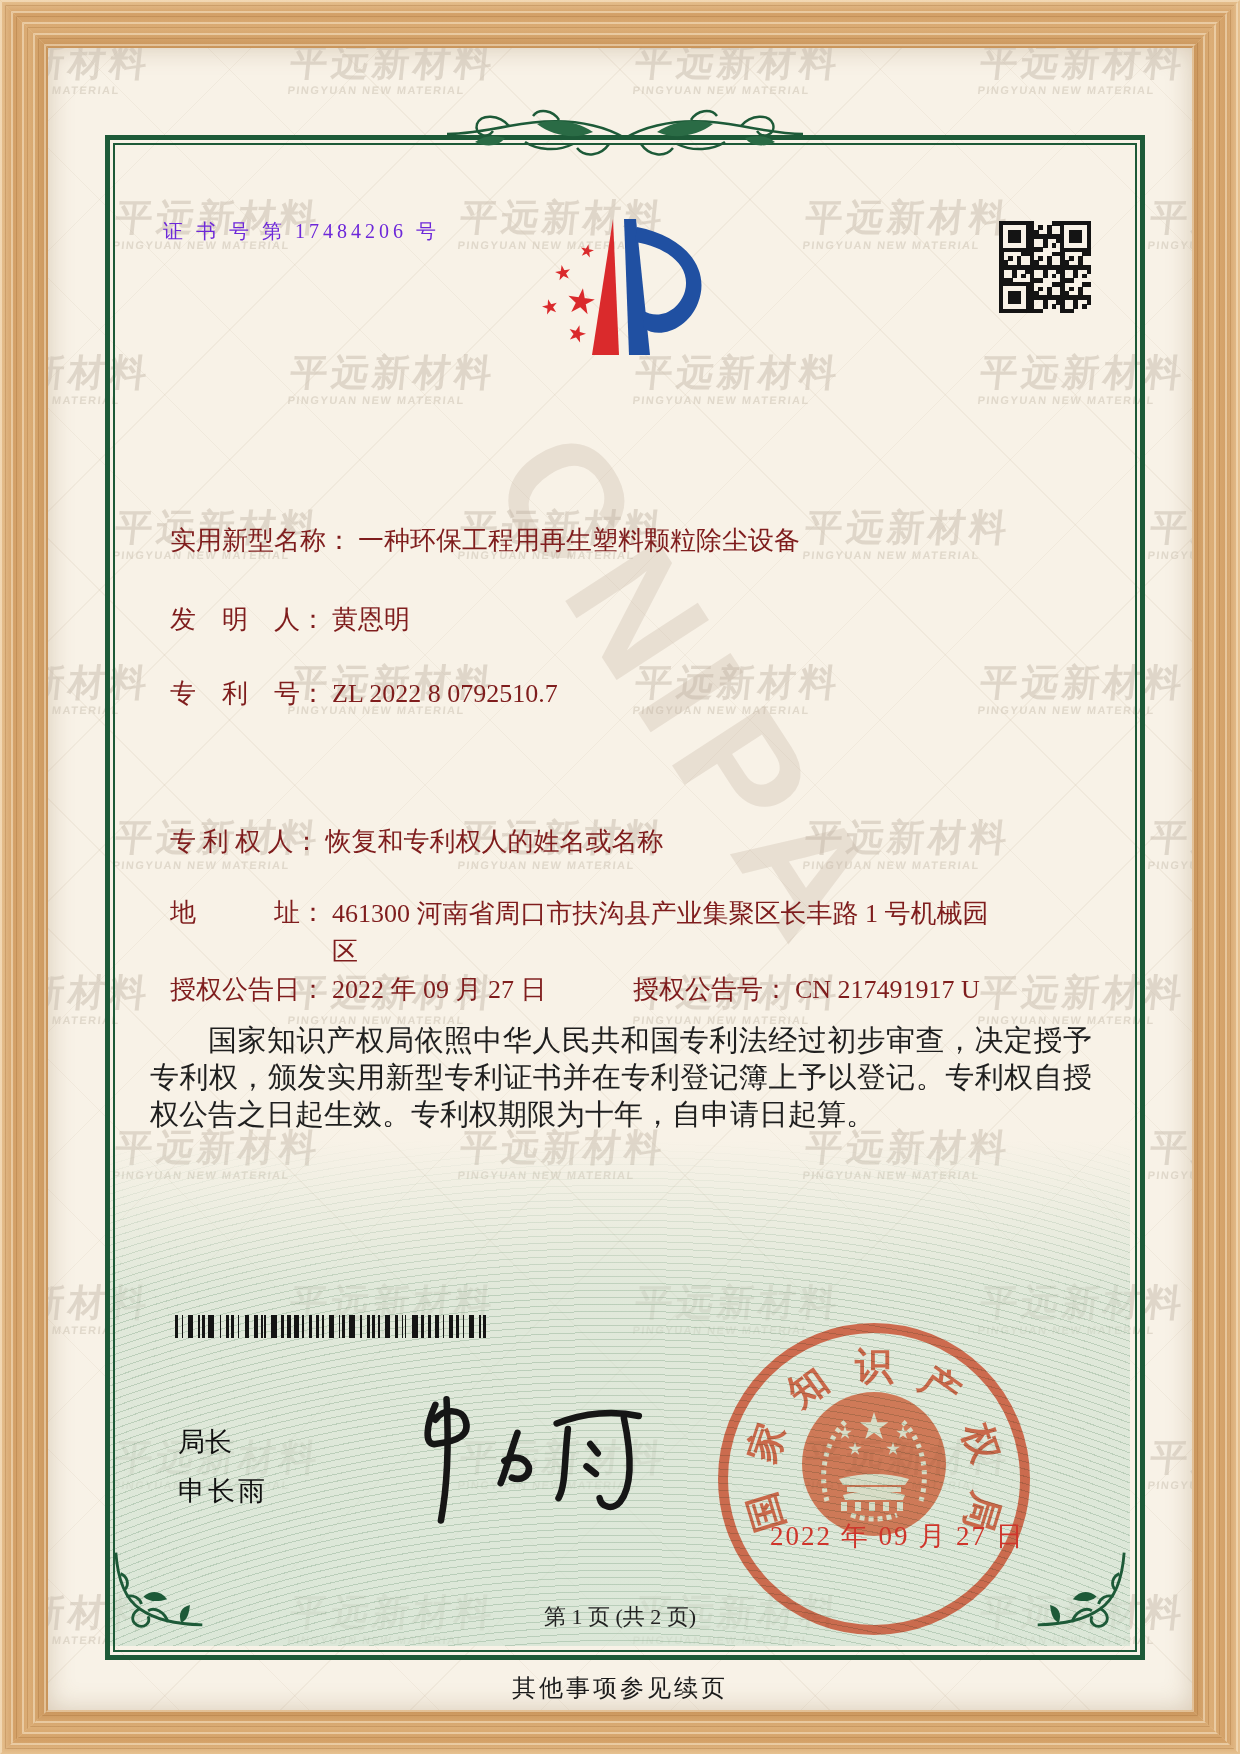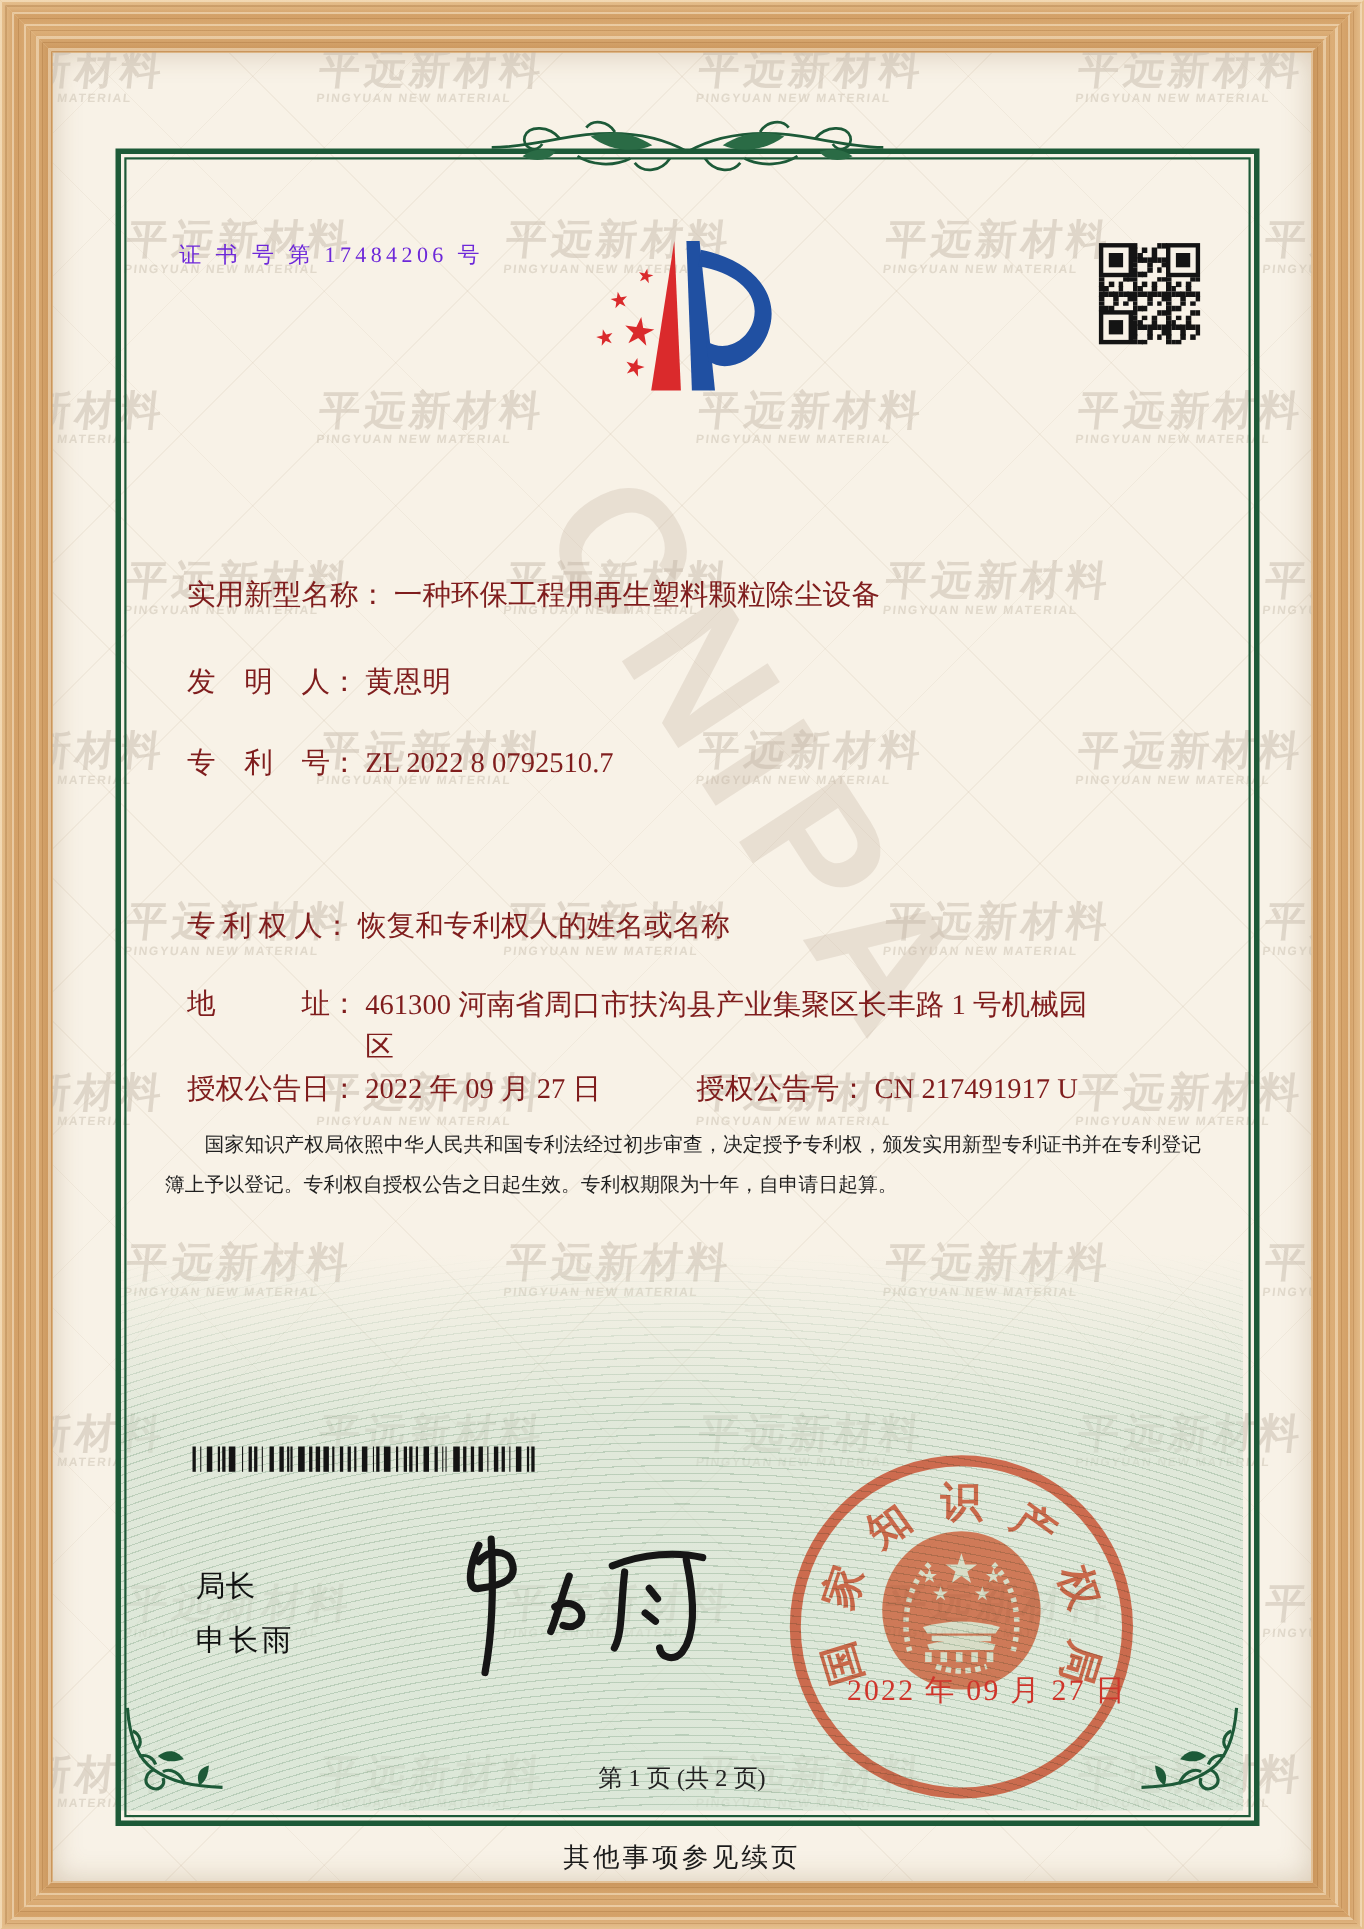--- a/index.html
+++ b/index.html
@@ -64,21 +64,21 @@
   .qr-f:before{content:"";position:absolute;inset:4.4px;background:#f8f2e7;}
   .qr-f:after{content:"";position:absolute;inset:8.8px;background:#141414;}
   #title{left:0;top:372px;width:1240px;text-align:center;font-size:48px;font-weight:bold;
      letter-spacing:12px;color:#151515;}
   .frow{left:170px;font-size:26px;color:#7f1d1d;white-space:nowrap;}
   .frow .lab{display:inline-block;}
   .frow .val{display:inline-block;margin-left:6px;}
   #row-addr{white-space:normal;width:860px;}
   #row-addr .val{width:665px;vertical-align:top;line-height:38px;margin-left:6px;}
   #row-grant .grp2{position:absolute;left:463px;top:0;white-space:nowrap;}
-  .bodytext{left:150px;width:942px;font-size:18px;line-height:37px;color:#1f1f1f;
+  .bodytext{left:150px;width:942px;font-size:29px;line-height:37px;color:#1f1f1f;
      text-align:justify;}
   .bodytext p{margin:0;text-indent:2em;}
   #barcode{left:175px;top:1315px;width:318px;height:23px;}
   #barcode b{position:absolute;top:0;height:23px;background:#141414;}
   #signer-title{left:178px;top:1424px;font-size:27px;color:#111;
      font-family:"Liberation Sans","DejaVu Sans",sans-serif;}
   #signer-name{left:178px;top:1473px;font-size:27px;color:#111;
      font-family:"Liberation Sans","DejaVu Sans",sans-serif;letter-spacing:3px;}
   #signature{left:370px;top:1388px;}
 

